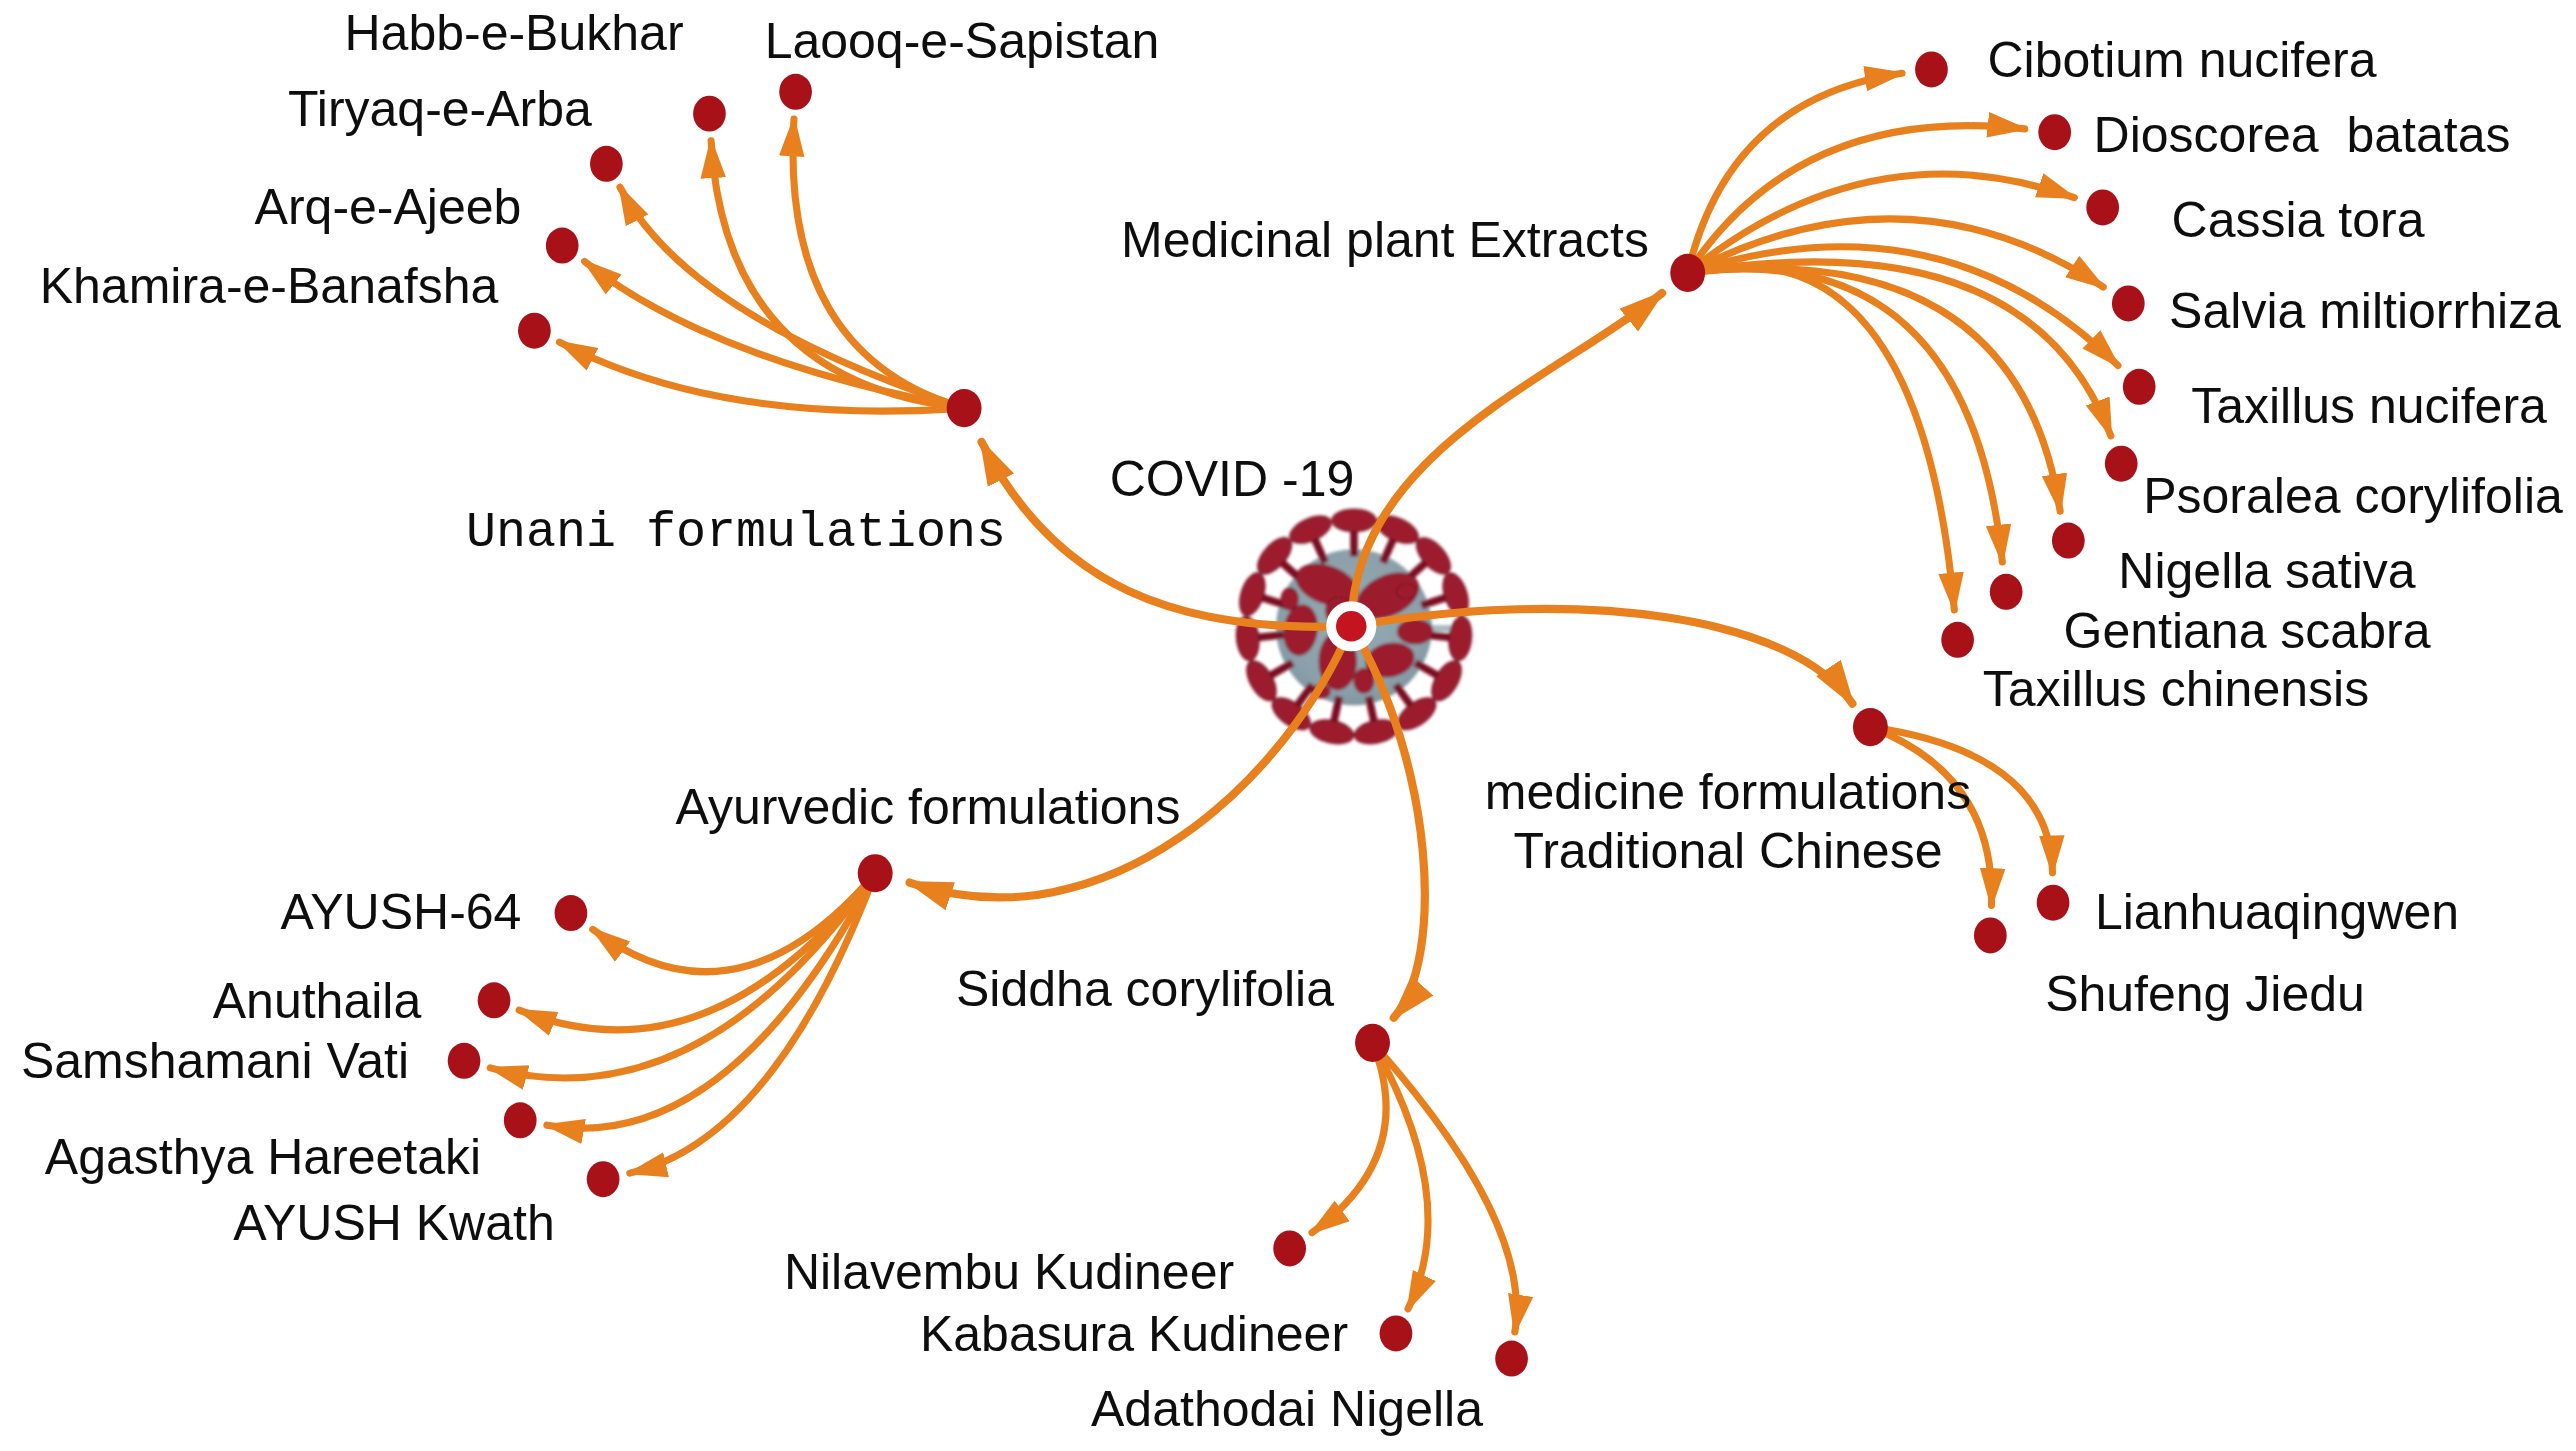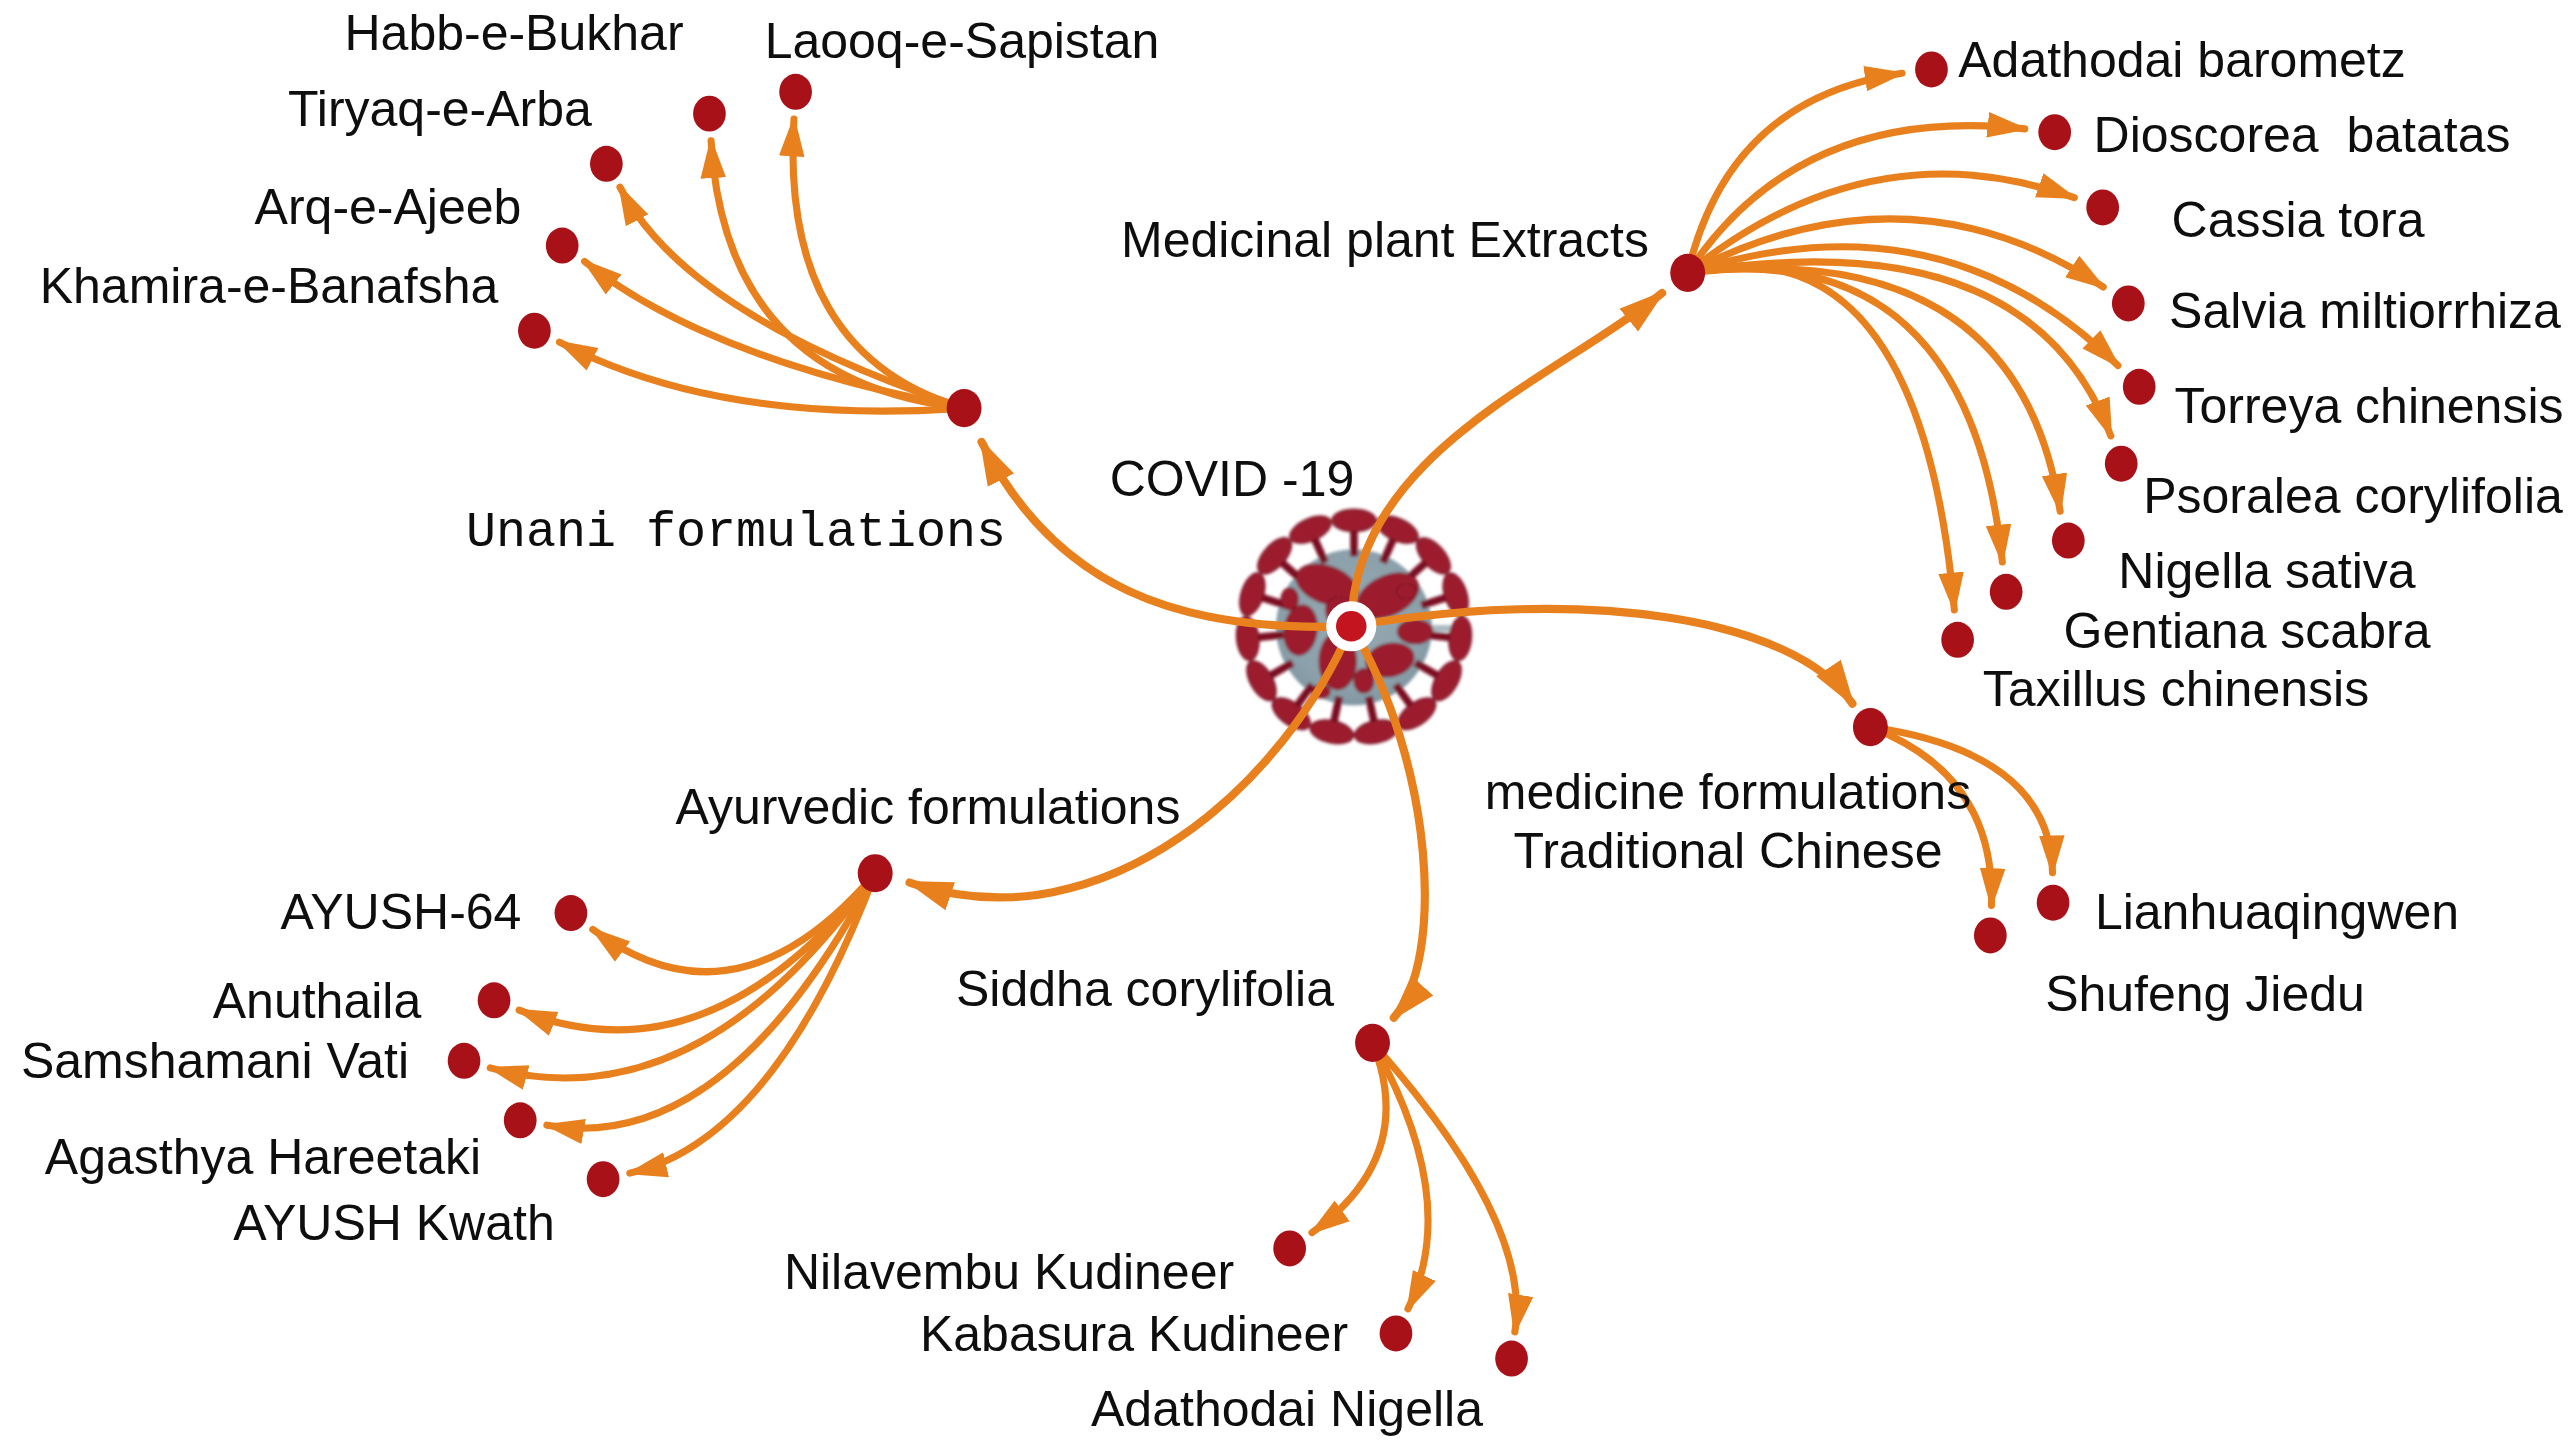--- a/index.html
+++ b/index.html
@@ -187,25 +187,25 @@
     <div class="lbl" style="left:1232px;top:479px;">COVID -19</div>
 
     <div class="lbl" style="left:736px;top:532px;font-family:Liberation Mono, monospace;">Unani formulations</div>
     <div class="lbl" style="left:514px;top:33px;">Habb-e-Bukhar</div>
     <div class="lbl" style="left:962px;top:41px;">Laooq-e-Sapistan</div>
     <div class="lbl" style="left:440px;top:109px;">Tiryaq-e-Arba</div>
     <div class="lbl" style="left:388px;top:207px;">Arq-e-Ajeeb</div>
     <div class="lbl" style="left:269px;top:286px;">Khamira-e-Banafsha</div>
 
     <div class="lbl" style="left:1385px;top:240px;">Medicinal plant Extracts</div>
-    <div class="lbl" style="left:2182px;top:60px;">Adathodai barometz</div>
+    <div class="lbl" style="left:2182px;top:60px;">Cibotium nucifera</div>
     <div class="lbl" style="left:2302px;top:135px;">Dioscorea  batatas</div>
     <div class="lbl" style="left:2298px;top:220px;">Cassia tora</div>
     <div class="lbl" style="left:2365px;top:311px;">Salvia miltiorrhiza</div>
-    <div class="lbl" style="left:2369px;top:406px;">Torreya chinensis</div>
+    <div class="lbl" style="left:2369px;top:406px;">Taxillus nucifera</div>
     <div class="lbl" style="left:2353px;top:496px;">Psoralea corylifolia</div>
     <div class="lbl" style="left:2267px;top:571px;">Nigella sativa</div>
     <div class="lbl" style="left:2247px;top:631px;">Gentiana scabra</div>
     <div class="lbl" style="left:2176px;top:689px;">Taxillus chinensis</div>
 
     <div class="lbl lbl-center" style="left:1728px;top:822px;"><div>medicine formulations</div><div>Traditional Chinese</div></div>
     <div class="lbl" style="left:2277px;top:912px;">Lianhuaqingwen</div>
     <div class="lbl" style="left:2205px;top:994px;">Shufeng Jiedu</div>
 
     <div class="lbl" style="left:928px;top:807px;">Ayurvedic formulations</div>

